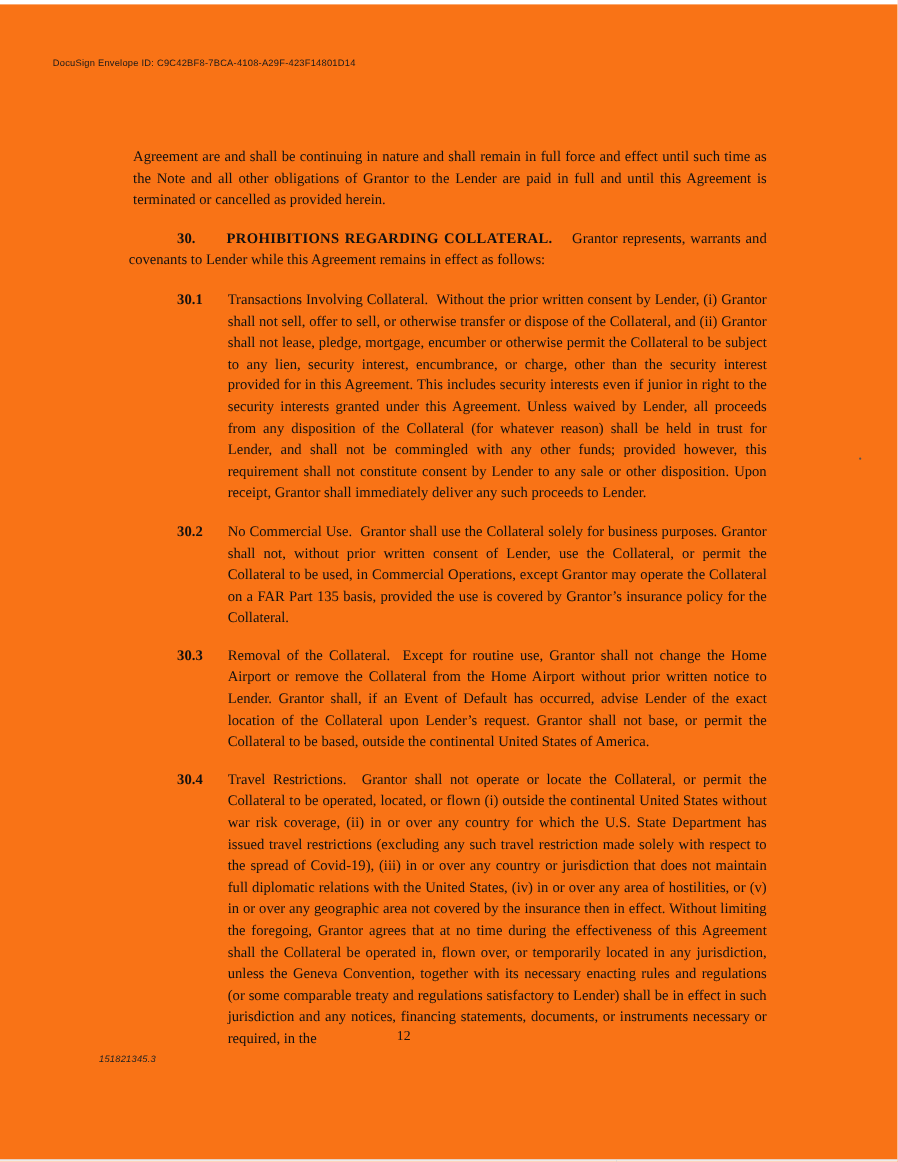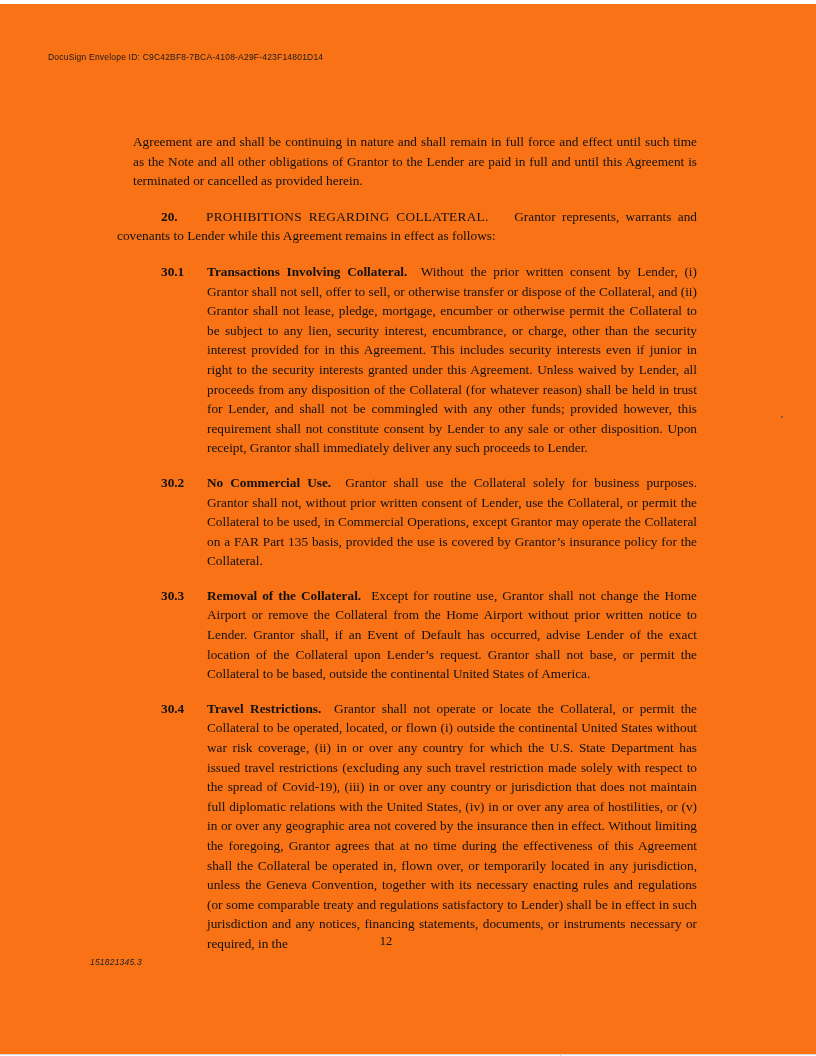--- a/index.html
+++ b/index.html
@@ -33,21 +33,21 @@
     color: #1a1a1a;
     white-space: nowrap;
   }
   .body-area {
     position: absolute;
     left: 117px;
     top: 128px;
     width: 580px;
   }
   p {
-    margin: 0 0 14px 16px;
+    margin: 0 0 14px 4px;
     font-size: 13.3px;
     line-height: 19.6px;
     text-align: justify;
     text-justify: inter-word;
     color: #111111;
   }
   p.lead {
     margin-bottom: 16px;
   }
   .sec-head {
@@ -56,49 +56,48 @@
     line-height: 19.6px;
     text-align: justify;
   }
   .sec-head .num {
     display: inline-block;
     width: 45px;
     margin-left: 44px;
     font-weight: bold;
   }
   .sec-head .ttl {
-    font-weight: normal;
+    font-weight: bold;
     letter-spacing: 0.3px;
   }
   .sub {
     position: relative;
     margin: 12px 0 15px 0;
     padding-left: 90px;
     font-size: 13.3px;
     line-height: 19.6px;
     text-align: justify;
   }
   .sub .subnum {
     position: absolute;
     left: 44px;
     top: 0;
     font-weight: bold;
   }
   .sub .subttl {
-    font-weight: bold;
+    font-weight: normal;
   }
   .page-number {
     position: absolute;
     left: 0;
     top: 930px;
     width: 734px;
     text-align: center;
     font-size: 12.5px;
     color: #111111;
-    margin-left: 19px;
   }
   .footer-ref {
     position: absolute;
     left: 90px;
     top: 953px;
     font-family: "Liberation Sans", sans-serif;
     font-size: 8.5px;
     color: #222222;
     letter-spacing: 0.2px;
     font-style: italic;
@@ -135,21 +134,21 @@
 
 <div class="page">
 
   <div class="envelope-id">DocuSign Envelope ID: C9C42BF8-7BCA-4108-A29F-423F14801D14</div>
 
   <div class="body-area">
 
     <p class="lead">Agreement are and shall be continuing in nature and shall remain in full force and effect until such time as the Note and all other obligations of Grantor to the Lender are paid in full and until this Agreement is terminated or cancelled as provided herein.</p>
 
     <div class="sec-head">
-      <span class="num">20.</span><span class="ttl">PROHIBITIONS REGARDING COLLATERAL.</span><span>&nbsp;&nbsp;&nbsp;&nbsp;</span><span>Grantor represents, warrants and covenants to Lender while this Agreement remains in effect as follows:</span>
+      <span class="num">30.</span><span class="ttl">PROHIBITIONS REGARDING COLLATERAL.</span><span>&nbsp;&nbsp;&nbsp;&nbsp;</span><span>Grantor represents, warrants and covenants to Lender while this Agreement remains in effect as follows:</span>
     </div>
 
     <div class="sub">
       <span class="subnum">30.1</span><span class="subttl">Transactions Involving Collateral.</span><span>&nbsp;&nbsp;</span><span>Without the prior written consent by Lender, (i) Grantor shall not sell, offer to sell, or otherwise transfer or dispose of the Collateral, and (ii) Grantor shall not lease, pledge, mortgage, encumber or otherwise permit the Collateral to be subject to any lien, security interest, encumbrance, or charge, other than the security interest provided for in this Agreement.  This includes security interests even if junior in right to the security interests granted under this Agreement. Unless waived by Lender, all proceeds from any disposition of the Collateral (for whatever reason) shall be held in trust for Lender, and shall not be commingled with any other funds; provided however, this requirement shall not constitute consent by Lender to any sale or other disposition. Upon receipt, Grantor shall immediately deliver any such proceeds to Lender.</span>
     </div>
 
     <div class="sub">
       <span class="subnum">30.2</span><span class="subttl">No Commercial Use.</span><span>&nbsp;&nbsp;</span><span>Grantor shall use the Collateral solely for business purposes.  Grantor shall not, without prior written consent of Lender, use the Collateral, or permit the Collateral to be used, in Commercial Operations, except Grantor may operate the Collateral on a FAR Part 135 basis, provided the use is covered by Grantor’s insurance policy for the Collateral.</span>
     </div>
 

